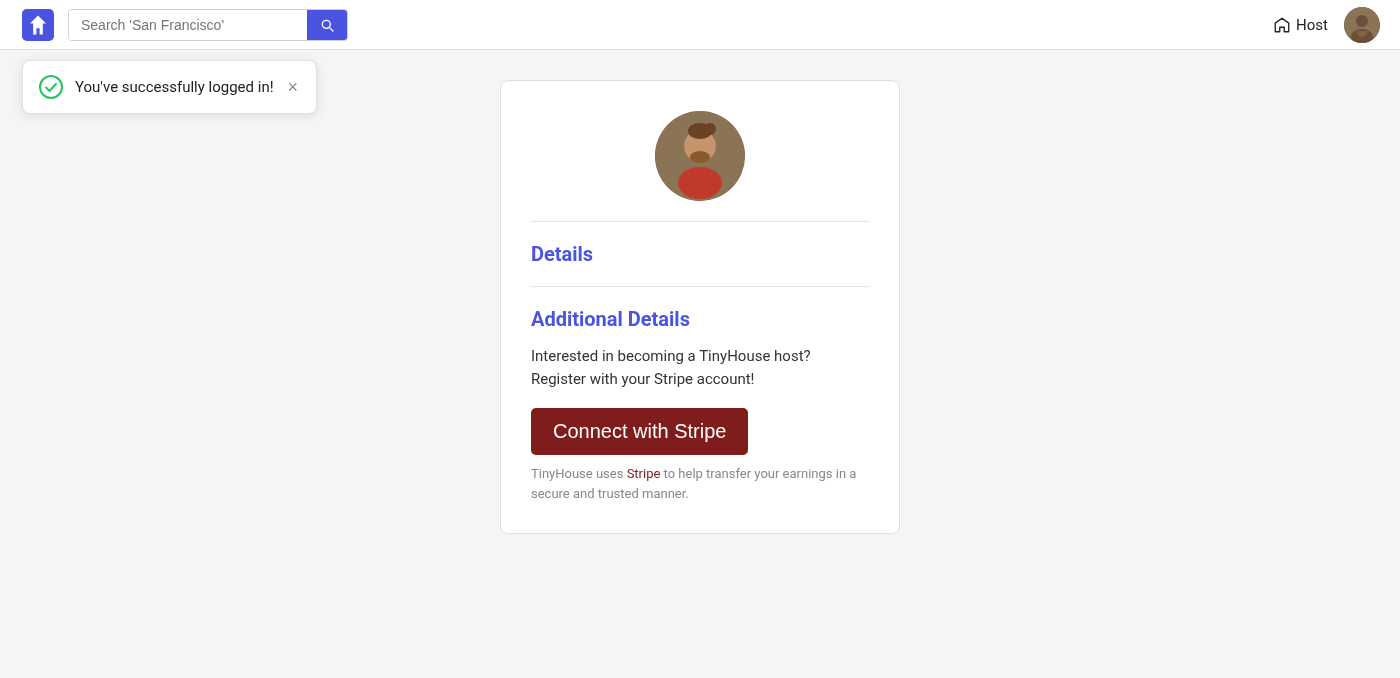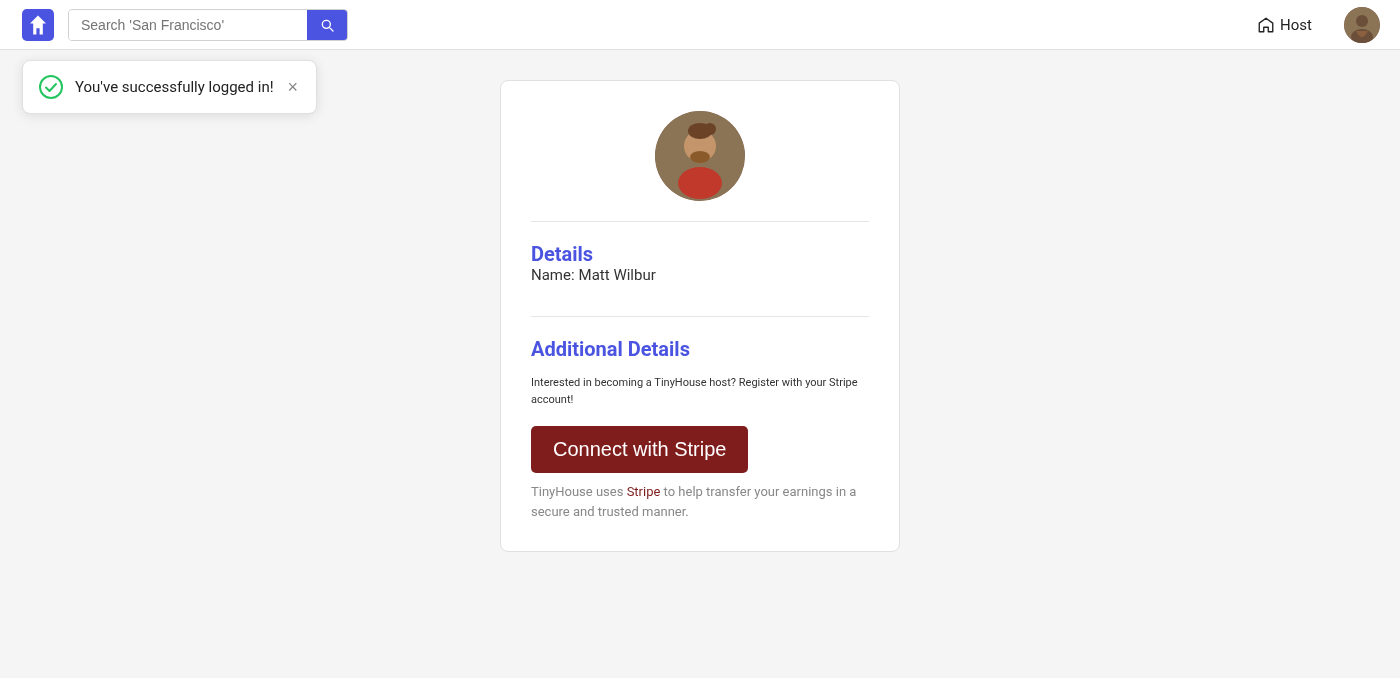--- a/index.html
+++ b/index.html
@@ -78,21 +78,21 @@
 
     .search-btn svg {
       width: 16px;
       height: 16px;
       fill: white;
     }
 
     .header-right {
       display: flex;
       align-items: center;
-      gap: 32px;
+      gap: 16px;
     }
 
     .host-link {
       display: flex;
       align-items: center;
       gap: 5px;
       font-size: 15px;
       color: #222;
       text-decoration: none;
       cursor: pointer;
@@ -265,21 +265,21 @@
     }
 
     .additional-title {
       font-size: 20px;
       font-weight: 700;
       color: #4a54e1;
       margin-bottom: 14px;
     }
 
     .additional-desc {
-      font-size: 11px;
+      font-size: 15px;
       color: #333;
       margin-bottom: 18px;
       line-height: 1.5;
     }
 
     .connect-stripe-btn {
       display: inline-block;
       background: #7f1d1d;
       color: #ffffff;
       border: none;
@@ -370,24 +370,20 @@
 
         <ellipse cx="45" cy="46" rx="10" ry="6" fill="#8B5A2B"></ellipse>
       </svg>
     </div>
 
     <hr class="divider">
 
     <div class="section">
       <div class="section-title">Details</div>
 
-      <div class="detail-row">
-        <span class="detail-label">Name:</span>
-        <span class="detail-value">Matt Wilbur</span>
-      </div>
 
     </div>
 
     <hr class="divider2">
 
     <div class="additional-section">
       <div class="additional-title">Additional Details</div>
 
       <p class="additional-desc">Interested in becoming a TinyHouse host? Register with your Stripe account!</p>
 

